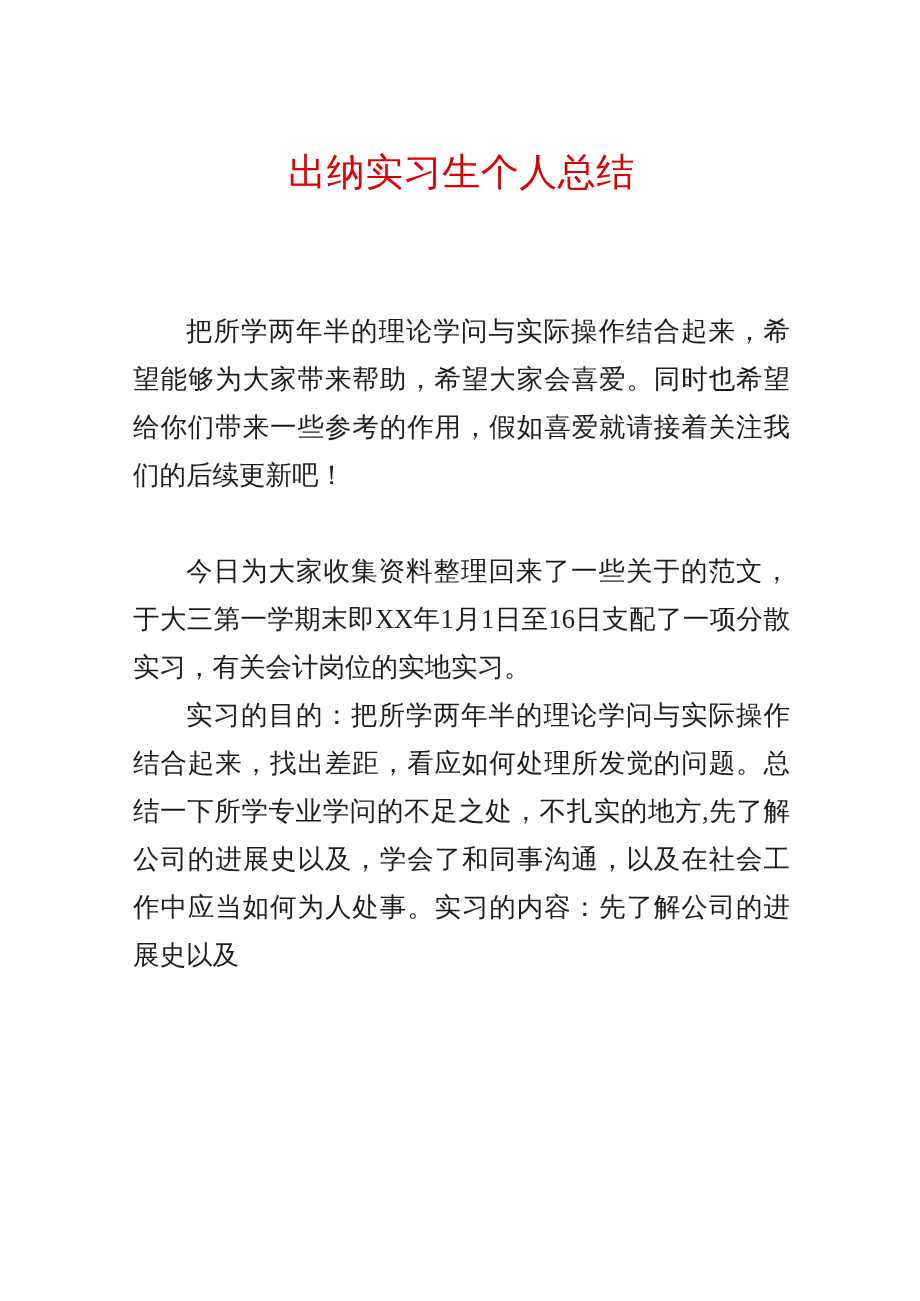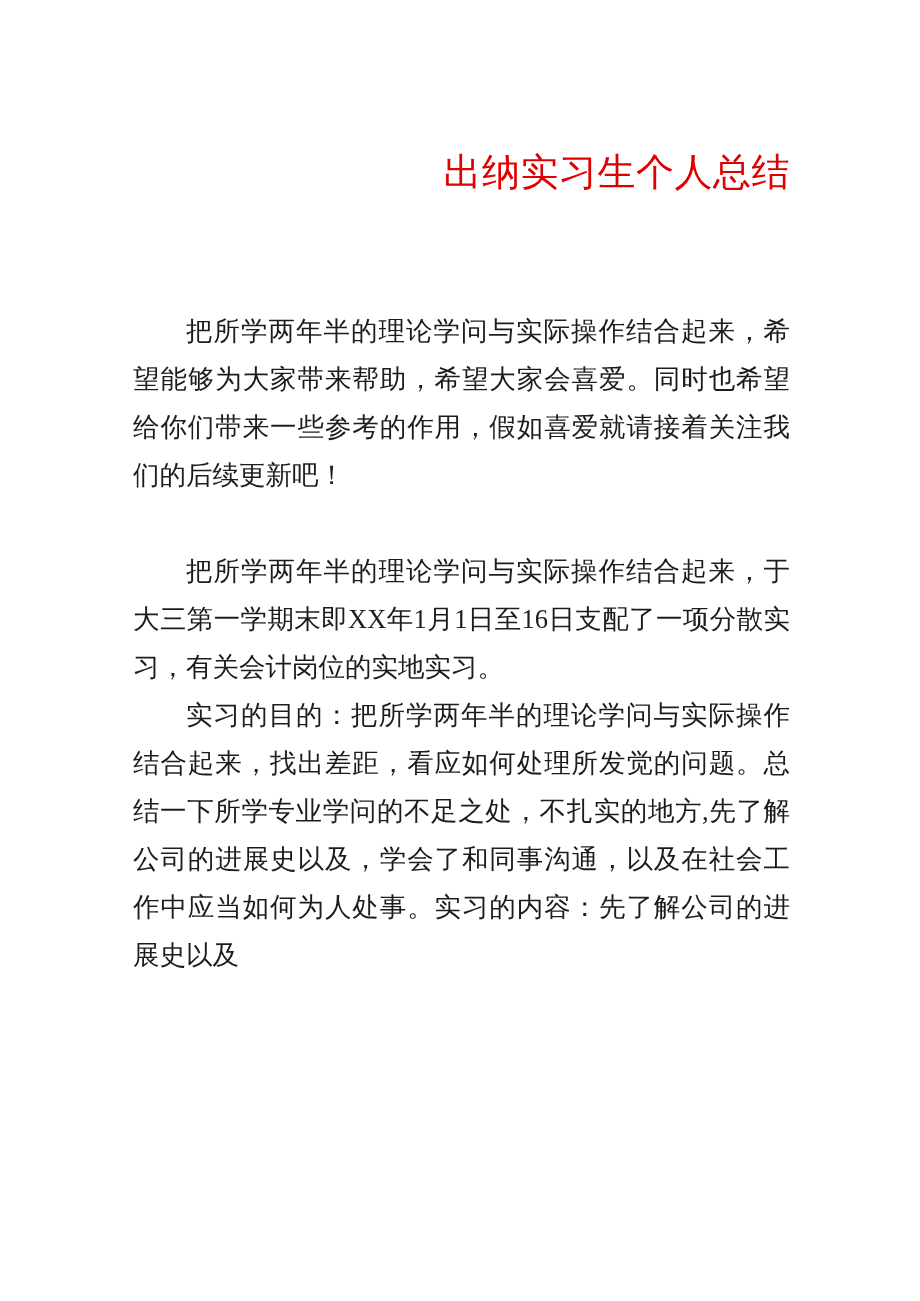--- a/index.html
+++ b/index.html
@@ -18,21 +18,21 @@
     width: 920px;
     height: 1301px;
     padding: 0 130px 0 133px;
     background: var(--page-bg, #ffffff);
   }
   .doc-title {
     margin: 147px 0 110px 0;
     font-size: 38px;
     line-height: 50px;
     font-weight: normal;
-    text-align: right;
+    text-align: center;
     letter-spacing: 0.5px;
     color: var(--title-color, #e00000);
   }
   .para {
     margin: 0;
     font-size: 26.5px;
     line-height: 48px;
     text-align: justify;
     text-justify: inter-ideograph;
     text-indent: 2em;
@@ -43,17 +43,17 @@
   }
 </style>
 </head>
 <body>
 
 <div class="page">
   <h1 class="doc-title">出纳实习生个人总结</h1>
 
   <p class="para para-intro">把所学两年半的理论学问与实际操作结合起来，希望能够为大家带来帮助，希望大家会喜爱。同时也希望给你们带来一些参考的作用，假如喜爱就请接着关注我们的后续更新吧！</p>
 
-  <p class="para">把所学两年半的理论学问与实际操作结合起来，于大三第一学期末即XX年1月1日至16日支配了一项分散实习，有关会计岗位的实地实习。</p>
+  <p class="para">今日为大家收集资料整理回来了一些关于的范文，于大三第一学期末即XX年1月1日至16日支配了一项分散实习，有关会计岗位的实地实习。</p>
 
 
   <p class="para">实习的目的：把所学两年半的理论学问与实际操作结合起来，找出差距，看应如何处理所发觉的问题。总结一下所学专业学问的不足之处，不扎实的地方,先了解公司的进展史以及，学会了和同事沟通，以及在社会工作中应当如何为人处事。实习的内容：先了解公司的进展史以及</p>
 </div>
 
 </body></html>

